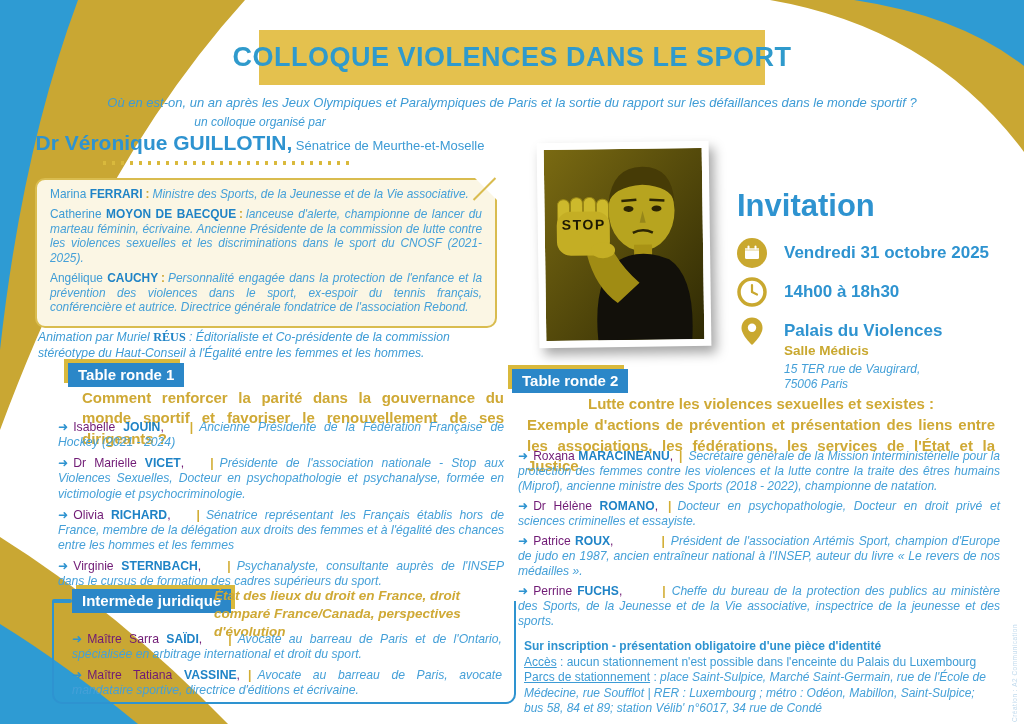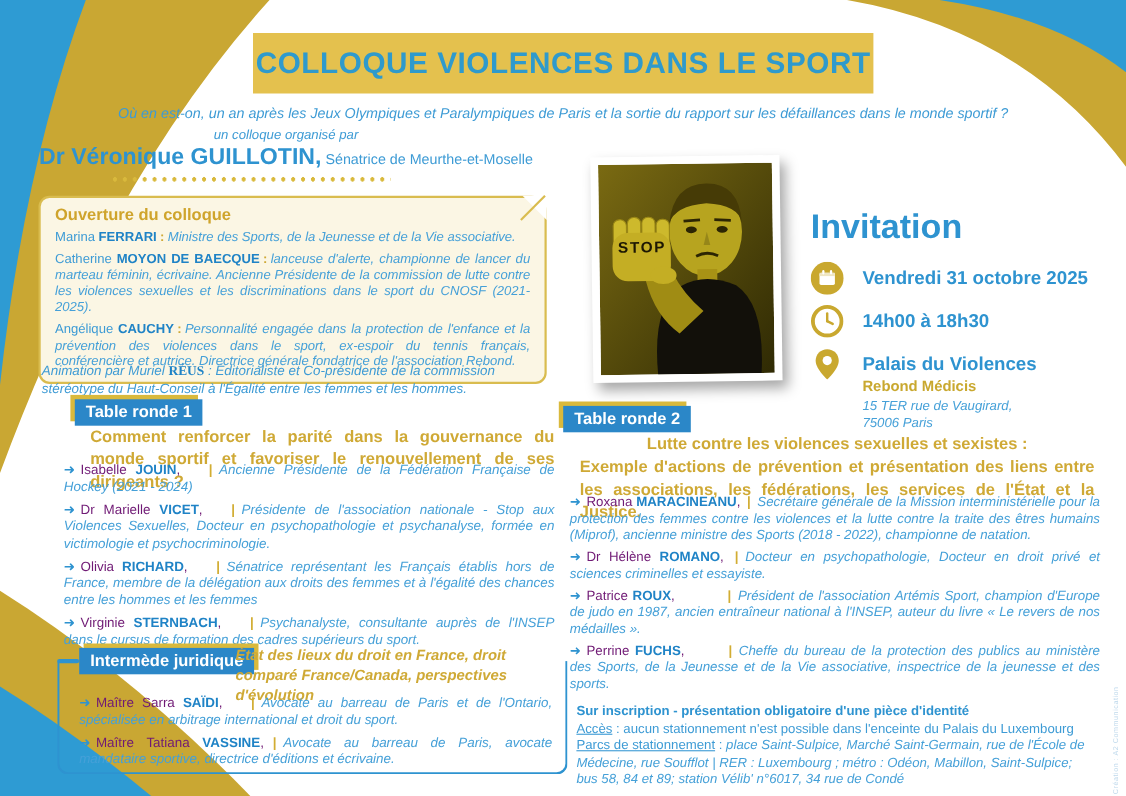--- a/index.html
+++ b/index.html
@@ -9,21 +9,21 @@
     font-family:"Liberation Sans",sans-serif;
   }
   .abs{position:absolute;}
 
   
   .corner{pointer-events:none;}
 
   
   .banner{
     left:50%;top:30px;transform:translateX(-50%);
-    width:564px;height:55px;background:#E4C14E;
+    width:506px;height:55px;background:#E4C14E;
     display:flex;align-items:center;justify-content:center;
   }
   .banner h1{
     margin:0;font-size:27px;font-weight:bold;color:#2F9ACC;letter-spacing:.5px;white-space:nowrap;
   }
 
   .subtitle{
     left:0;right:0;top:95px;text-align:center;
     font-size:13px;font-style:italic;color:#3D9BD5;
   }
@@ -141,21 +141,20 @@
   <div class="abs subtitle">Où en est-on, un an après les Jeux Olympiques et Paralympiques de Paris et la sortie du rapport sur les défaillances dans le monde sportif ?</div>
   <div class="abs org-wrap">
     <p class="org-by">un colloque organisé par</p>
     <p class="org-name"><span>Dr Véronique GUILLOTIN,</span><span class="org-role"> Sénatrice de Meurthe-et-Moselle</span></p>
   </div>
   <div class="abs dotted"></div>
 
   <div class="abs open-box">
     <span class="fold"></span>
     <span class="fold-line"></span>
-    <p class="open-title">Ouverture du colloque</p>
     <p class="op-row"><span class="pre">Marina </span><b>FERRARI</b><span class="sep2">:</span><em>Ministre des Sports, de la Jeunesse et de la Vie associative.</em></p>
     <p class="op-row"><span class="pre">Catherine </span><b>MOYON DE BAECQUE</b><span class="sep2">:</span><em>lanceuse d'alerte, championne de lancer du marteau féminin, écrivaine. Ancienne Présidente de la commission de lutte contre les violences sexuelles et les discriminations dans le sport du CNOSF (2021-2025).</em></p>
     <p class="op-row"><span class="pre">Angélique </span><b>CAUCHY</b><span class="sep2">:</span><em>Personnalité engagée dans la protection de l'enfance et la prévention des violences dans le sport, ex-espoir du tennis français, conférencière et autrice. Directrice générale fondatrice de l'association Rebond.</em></p>
   </div>
 
   <div class="abs animation"><span>Animation par Muriel </span><b>RÉUS</b><span> : Éditorialiste et Co-présidente de la commission stéréotype du Haut-Conseil à l'Égalité entre les femmes et les hommes.</span></div>
 
   <div class="abs" style="left:68px;top:363px;">
     <span class="badge">Table ronde 1</span>
   </div>
@@ -228,21 +227,21 @@
       </svg>
       <div class="inv-text">14h00 à 18h30</div>
     </div>
     <div class="inv-row">
       <svg class="inv-icon" width="30" height="30" viewBox="0 0 30 30">
         <path d="M15,1.5 C9,1.5 4.5,6 4.5,12 c0,7.5 10.5,17 10.5,17 s10.5,-9.5 10.5,-17 C25.5,6 21,1.5 15,1.5 z" fill="#C9A82F"></path>
         <circle cx="15" cy="11.8" r="4.2" fill="#ffffff"></circle>
       </svg>
       <div class="inv-text">
         <div>Palais du Violences</div>
-        <div class="inv-room">Rebond Médicis</div>
+        <div class="inv-room">Salle Médicis</div>
         <div class="inv-addr">
           <div>15 TER rue de Vaugirard,</div>
           <div>75006 Paris</div>
         </div>
       </div>
     </div>
   </div>
 
   <div class="abs" style="left:512px;top:369px;">
     <span class="badge">Table ronde 2</span>

